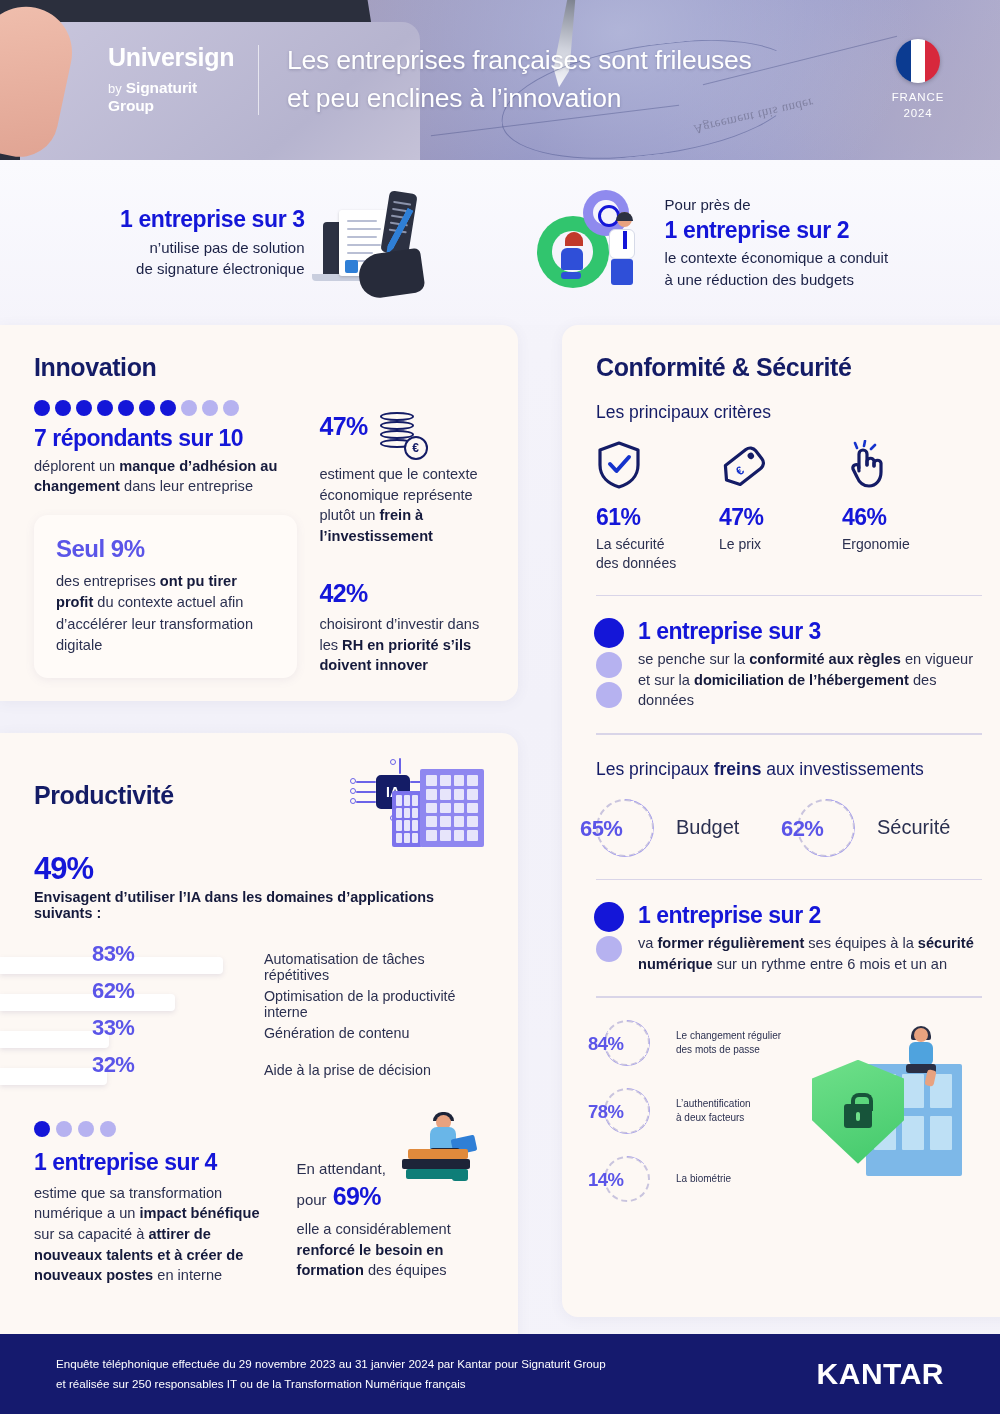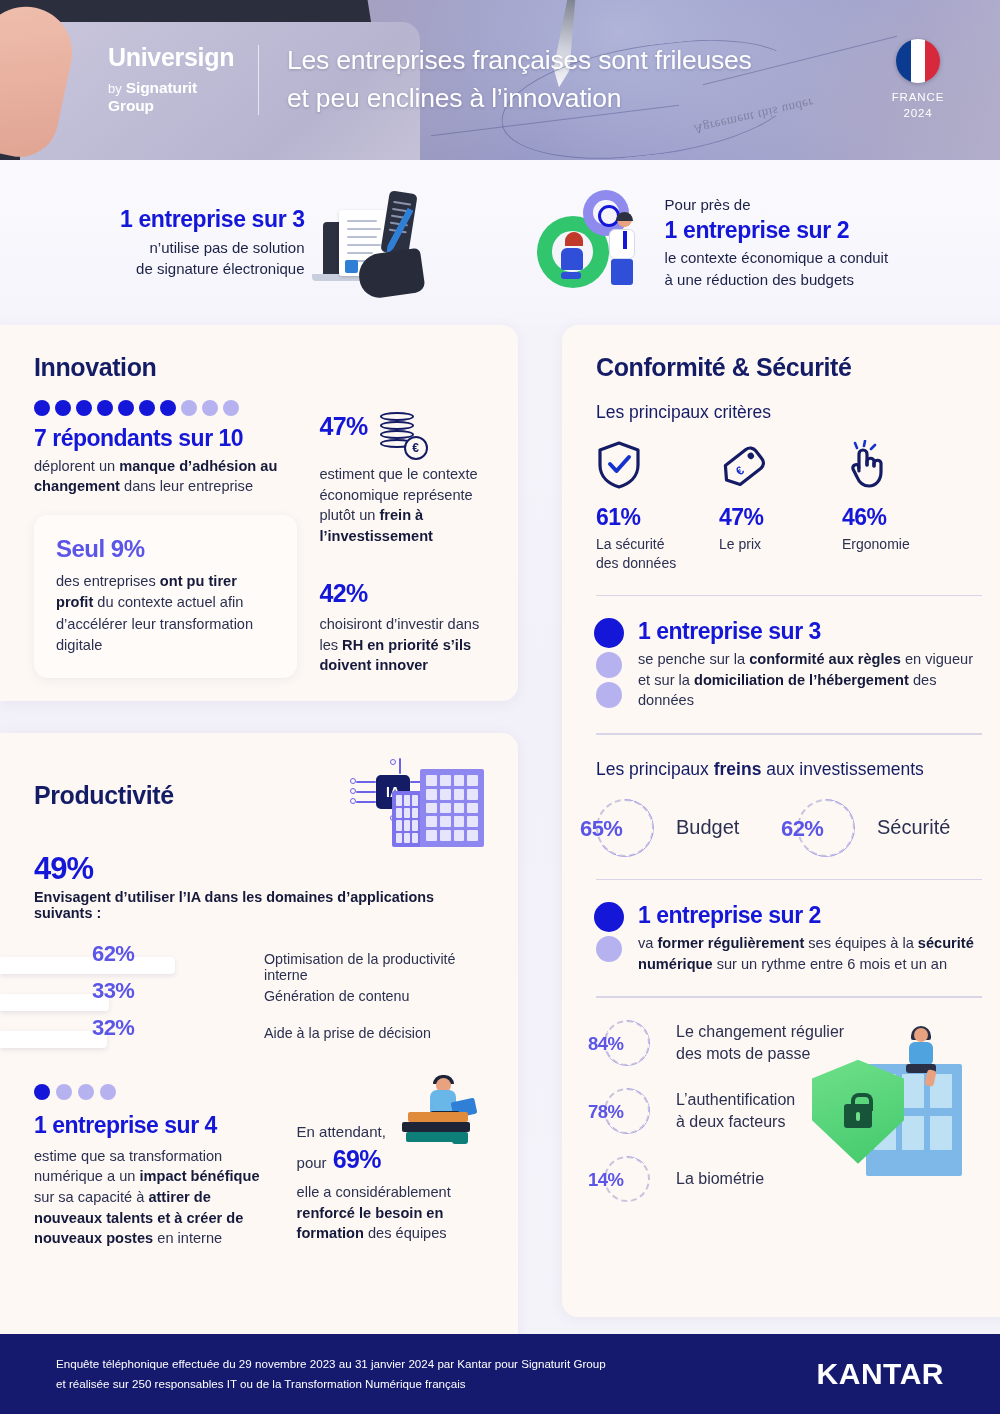--- a/index.html
+++ b/index.html
@@ -377,21 +377,21 @@
 
   .freins-row { display: flex; align-items: center; gap: 16px; }
   .frein { display: flex; align-items: center; width: 200px; }
   .frein .donut { width: 58px; height: 58px; }
   .frein .donut .label { font-size: 22px; left: -16px; top: 17px; }
   .frein-lab { font-size: 20px; color: #2b3050; margin-left: 22px; }
 
   .access-row { display: flex; align-items: center; margin-bottom: 22px; }
   .access-row .donut { width: 46px; height: 46px; margin-left: 8px; }
   .access-row .donut .label { font-size: 18.5px; left: -16px; top: 13px; }
-  .access-lab { font-size: 16px; color: #2b3050; line-height: 1.35; margin-left: 26px; }
+  .access-lab { font-size: 10px; color: #2b3050; line-height: 1.35; margin-left: 26px; }
 
   
   .prod-header { display: flex; justify-content: space-between; align-items: center; }
   .prod-49 { font-size: 31px; font-weight: bold; color: #1416D8; letter-spacing: -1px; }
   .prod-sub { font-size: 14.4px; font-weight: bold; color: #151a3c; margin-top: 2px; }
 
   .bars { margin-top: 22px; position: relative; }
   .bar-row { position: relative; height: 37px; }
   .bar {
     position: absolute; left: -34px; top: 14px; height: 17px;
@@ -903,20 +903,25 @@
                 <i></i>
             </div>
           </div>
         </div>
 
         <div class="prod-49">49%</div>
         <div class="prod-sub">Envisagent d’utiliser l’IA dans les domaines d’applications suivants :</div>
 
         <div class="bars" id="ia-bars">
             <div class="bar-row">
+              <div class="bar" style="width: 223.24px;"></div>
+              <div class="bar-pct">83%</div>
+              <div class="bar-lab">Automatisation de tâches répétitives</div>
+            </div>
+            <div class="bar-row">
               <div class="bar" style="width: 175.36px;"></div>
               <div class="bar-pct">62%</div>
               <div class="bar-lab">Optimisation de la productivité interne</div>
             </div>
             <div class="bar-row">
               <div class="bar" style="width: 109.24px;"></div>
               <div class="bar-pct">33%</div>
               <div class="bar-lab">Génération de contenu</div>
             </div>
             <div class="bar-row">

